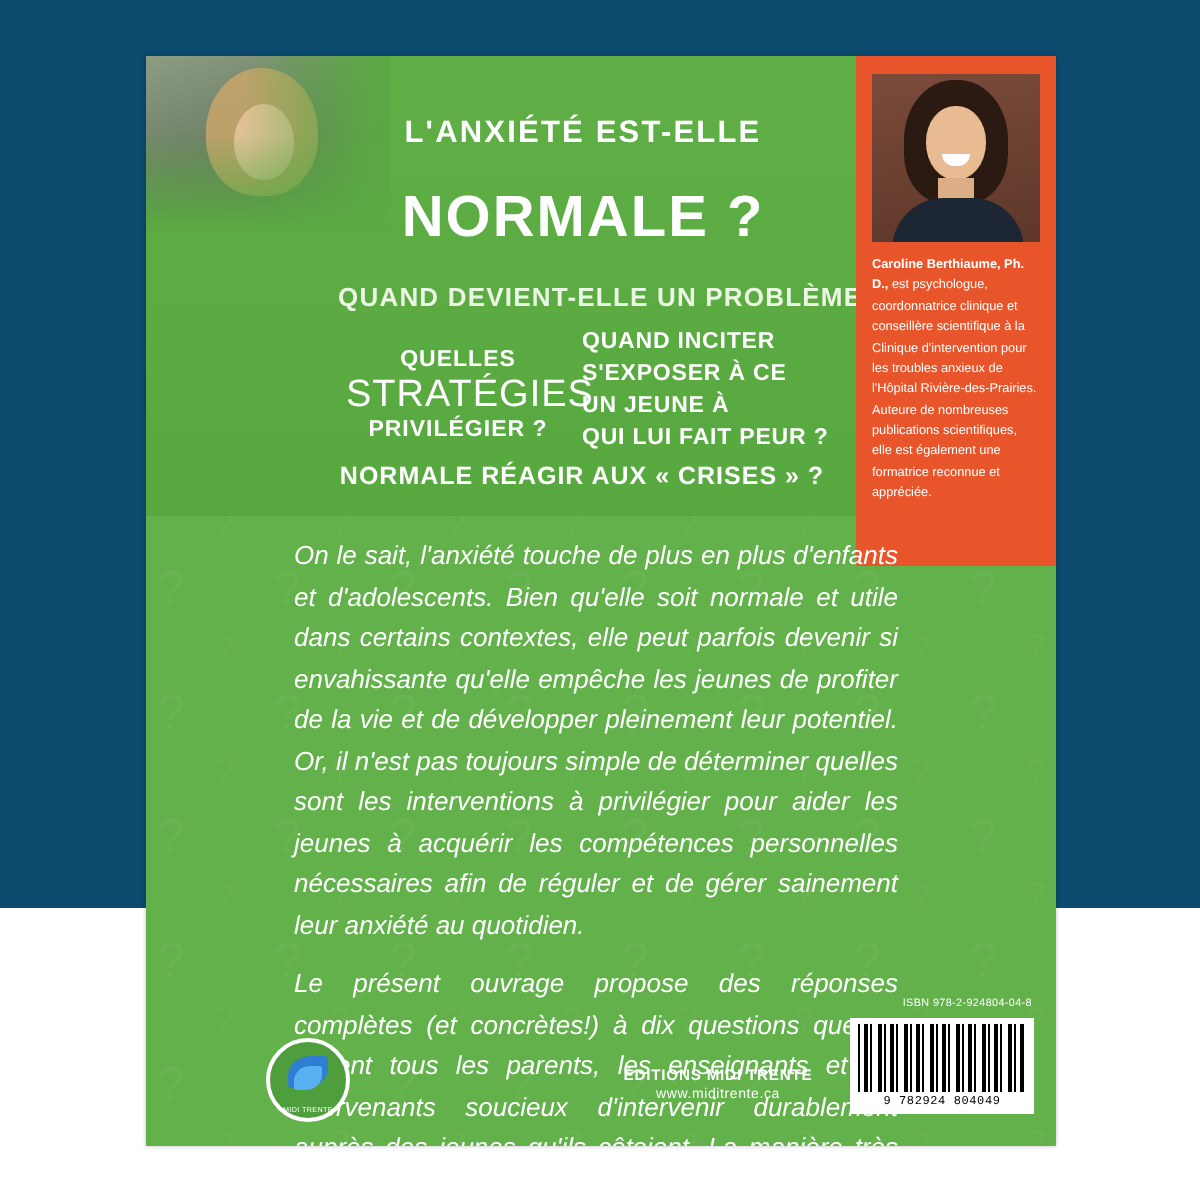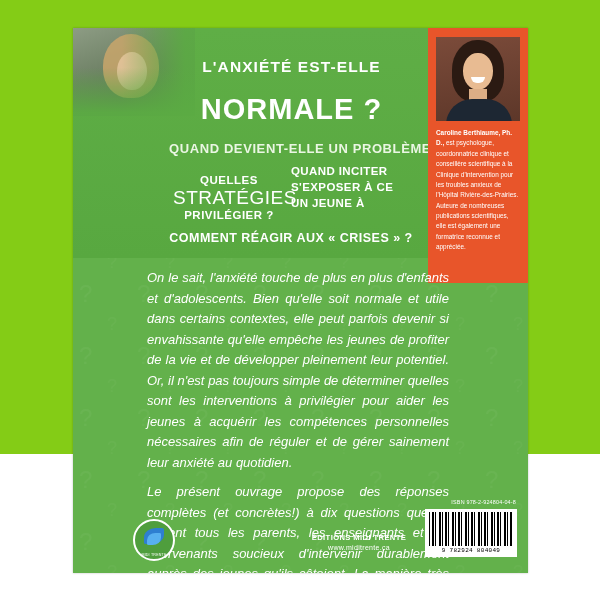--- a/index.html
+++ b/index.html
@@ -11,21 +11,21 @@
     width: 600px;
     height: 600px;
     font-family: "Liberation Sans", sans-serif;
     overflow: hidden;
   }
 
   .page {
     position: relative;
     width: 600px;
     height: 454px;
-    background: #84cc16;
+    background: #0c4a6e;
   }
 
   
   .cover {
     position: absolute;
     left: 73px;
     top: 28px;
     width: 455px;
     height: 545px;
     background: #63b14b;
@@ -394,24 +394,25 @@
       <div class="mid-cols">
         <div class="col-left">
           <div class="c-small">QUELLES</div>
           <div class="c-big">STRATÉGIES</div>
           <div class="c-small">PRIVILÉGIER ?</div>
         </div>
         <div class="col-right">
           <div class="c-r-line">QUAND INCITER</div>
           <div class="c-r-line">S'EXPOSER À CE</div>
           <div class="c-r-line">UN JEUNE À</div>
+          <div class="c-r-line">QUI LUI FAIT PEUR ?</div>
         </div>
       </div>
 
-      <div class="t-line4">COMMENT RÉAGIR AUX « CRISES » ?</div>
+      <div class="t-line4">NORMALE RÉAGIR AUX « CRISES » ?</div>
     </div>
 
     <div class="author-panel">
       <div class="author-photo">
         <div class="a-hair"></div>
         <div class="a-face"></div>
         <div class="a-smile"></div>
         <div class="a-neck"></div>
         <div class="a-body"></div>
       </div>

